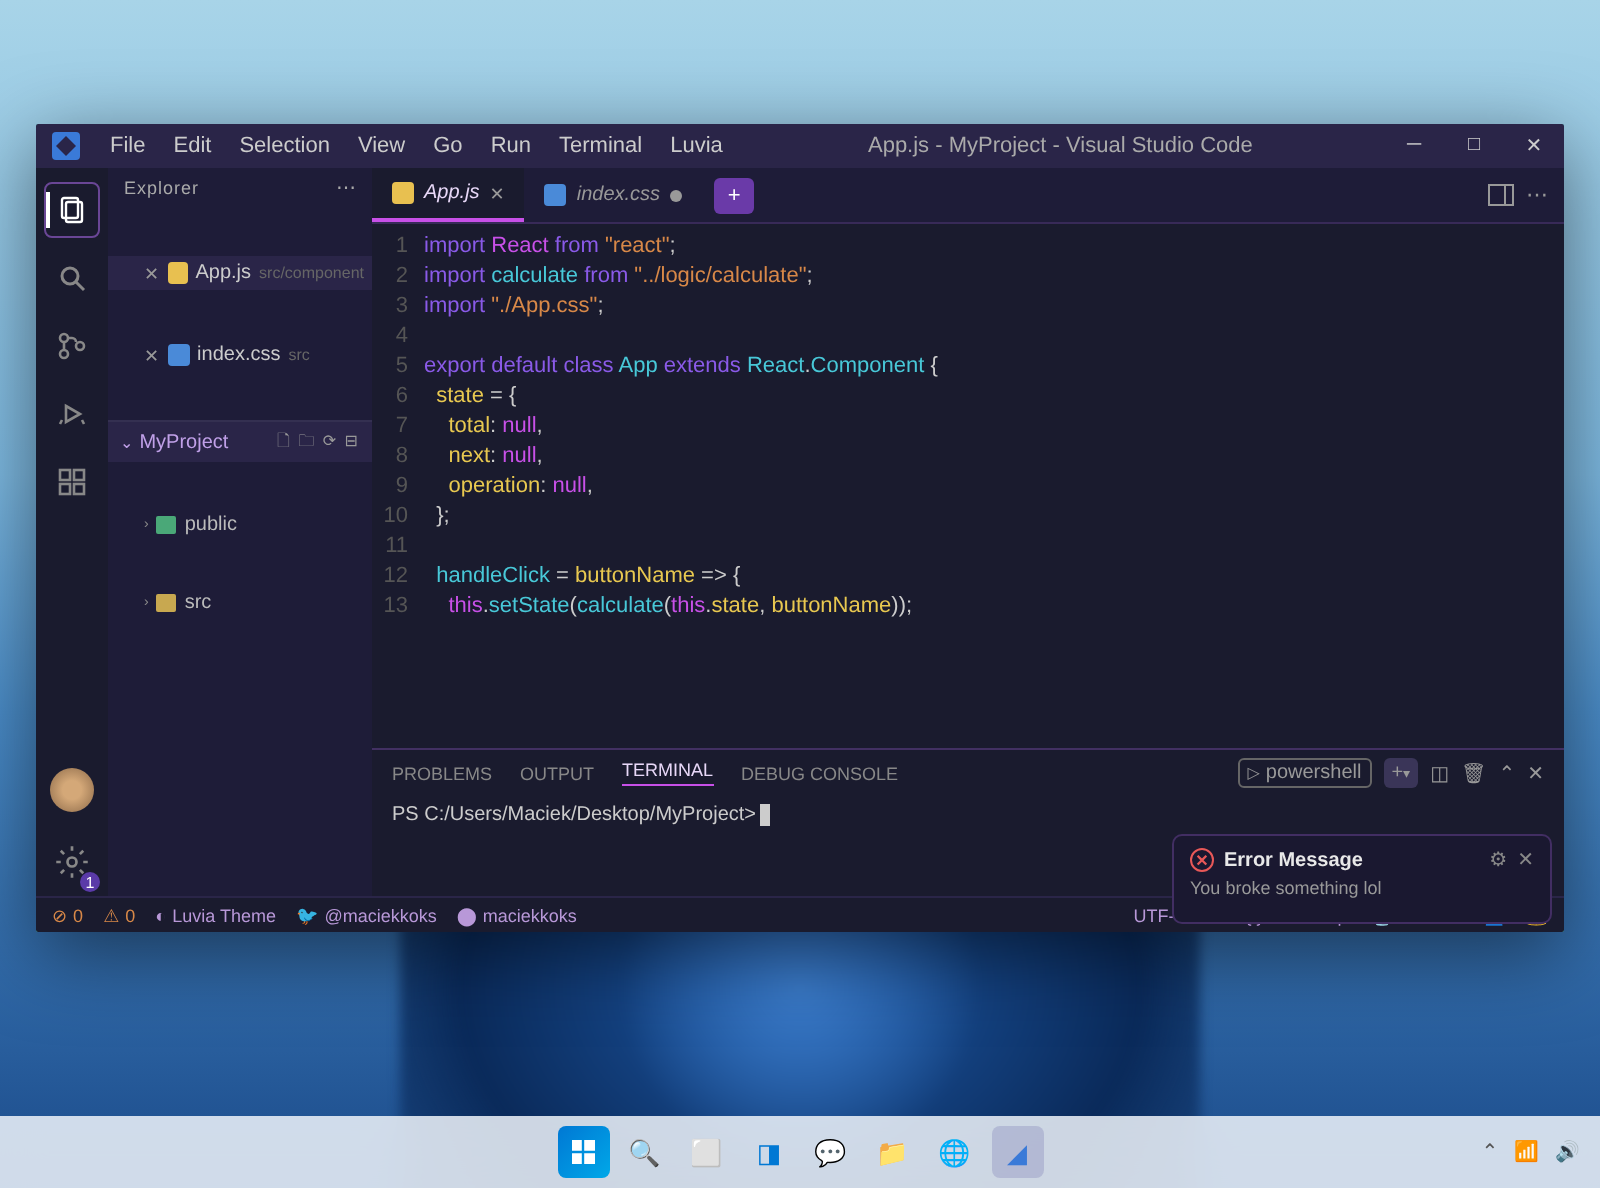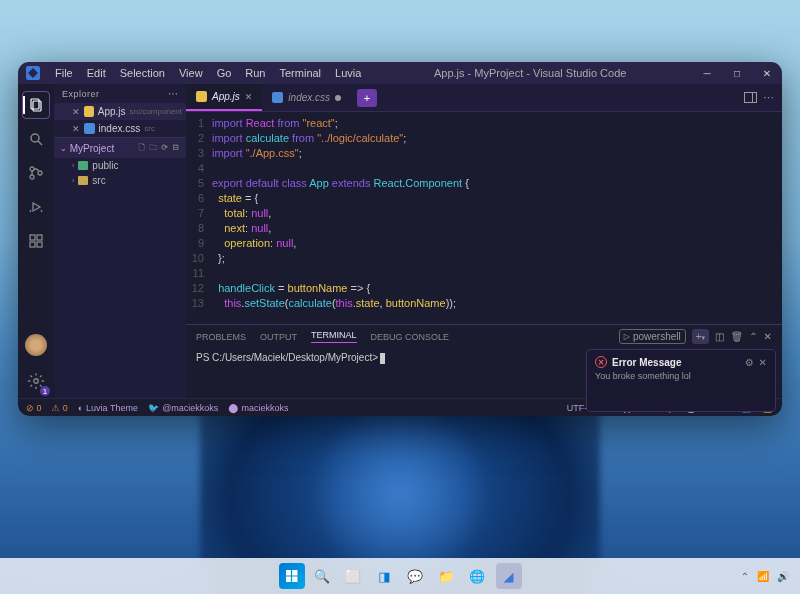--- a/index.html
+++ b/index.html
@@ -1,38 +1,38 @@
 <!DOCTYPE html>
 <html><head>
 <meta charset="utf-8">
 <style>
 * { margin:0; padding:0; box-sizing:border-box; font-family:'Segoe UI',sans-serif; }
 body { width:800px; height:594px; background:linear-gradient(180deg,#a8d4e8 0%,#7cb8e0 40%,#4a8cc8 60%,#1a4a8a 100%); position:relative; overflow:hidden; }
 .wallpaper-bloom { position:absolute; bottom:-50px; left:50%; transform:translateX(-50%); width:400px; height:300px; background:radial-gradient(ellipse,#1e5aa8 0%,#0a2a5a 60%,transparent 100%); filter:blur(3px); }
 .wallpaper-bloom::before { content:''; position:absolute; top:20%; left:20%; width:60%; height:60%; background:radial-gradient(circle,#3a7ac8 0%,transparent 60%); }
-.window { position:absolute; top:62px; left:18px; width:764px; height:354px; background:#5eead4; border-radius:11px; overflow:hidden; box-shadow:0 10px 40px rgba(0,0,0,0.5); display:flex; flex-direction:column; }
+.window { position:absolute; top:62px; left:18px; width:764px; height:404px; background:#5eead4; border-radius:1px; overflow:hidden; box-shadow:0 10px 40px rgba(0,0,0,0.5); display:flex; flex-direction:column; }
 .titlebar { height:22px; background:#2a2548; display:flex; align-items:center; font-size:11px; color:#ccc; }
 .vscode-icon { width:14px; height:14px; margin:0 8px; background:#3a7ad8; border-radius:2px; position:relative; }
 .vscode-icon::after { content:''; position:absolute; inset:2px; background:#2a2548; clip-path:polygon(50% 0,100% 50%,50% 100%,0 50%); }
 .menu { display:flex; gap:0; }
 .menu span { padding:3px 7px; cursor:pointer; }
 .title-text { flex:1; text-align:center; color:#aaa; }
 .win-controls { display:flex; gap:0; }
 .win-controls span { width:30px; text-align:center; cursor:pointer; font-size:10px; }
 .body-area { flex:1; display:flex; min-height:0; }
 .activitybar { width:36px; background:#1a1b2e; display:flex; flex-direction:column; align-items:center; padding-top:4px; }
 .act-icon { width:36px; height:34px; display:flex; align-items:center; justify-content:center; color:#888; cursor:pointer; position:relative; font-size:16px; }
 .act-icon.active { color:#fff; }
 .act-icon.active::before { content:''; position:absolute; left:0; top:4px; bottom:4px; width:2px; background:#fff; }
 .act-icon.border-active { border:1px solid rgba(160,100,220,0.6); border-radius:4px; width:28px; height:28px; margin:3px; }
 .act-spacer { flex:1; }
 .avatar { width:22px; height:22px; border-radius:50%; background:radial-gradient(circle,#d4a878 30%,#8a6848 100%); margin-bottom:8px; }
 .gear-badge { position:relative; }
 .gear-badge::after { content:'1'; position:absolute; bottom:2px; right:4px; background:#5a3aa8; color:#fff; font-size:8px; width:10px; height:10px; border-radius:50%; display:flex; align-items:center; justify-content:center; }
-.sidebar { width:132px; background:#1e1c38; display:flex; flex-direction:column; font-size:10px; }
+.sidebar { width:132px; background:#1e1c38; display:flex; flex-direction:column; font-size:10px;gap:24px; }
 .sidebar-header { display:flex; align-items:center; padding:4px 8px; color:#aaa; }
 .sidebar-header span:first-child { flex:1; font-size:9px; letter-spacing:0.5px; }
 .dots { cursor:pointer; }
 .open-editors { background:#2a2548; color:#c0a0e8; padding:3px 8px; font-size:10px; border-top:1px solid rgba(255,255,255,0.05); }
 .editor-item { padding:3px 4px 3px 18px; color:#ccc; display:flex; align-items:center; gap:4px; font-size:10px; }
 .editor-item.active { background:#2a2548; }
 .close-x { color:#999; font-size:9px; }
 .file-icon { width:11px; height:11px; border-radius:2px; }
 .file-icon.js { background:#e8c050; }
 .file-icon.css { background:#4a8ad8; }
@@ -75,21 +75,21 @@
 .panel-right { margin-left:auto; display:flex; align-items:center; gap:6px; color:#999; font-size:10px; }
 .shell-badge { border:1px solid #666; padding:1px 4px; border-radius:3px; display:flex; align-items:center; gap:3px; }
 .plus-badge { background:#3a3558; padding:2px 4px; border-radius:3px; }
 .term-body { padding:4px 10px; color:#ccc; font-size:10px; font-family:'Consolas',monospace; }
 .cursor-block { display:inline-block; width:5px; height:11px; background:#ccc; vertical-align:middle; margin-left:2px; }
 .notification { position:absolute; bottom:4px; right:6px; width:190px; background:#1a1830; border:1px solid rgba(160,100,220,0.3); border-radius:5px; padding:6px 8px; font-size:10px; color:#ccc; }
 .notif-header { display:flex; align-items:center; gap:5px; margin-bottom:3px; }
 .err-icon { width:12px; height:12px; border:1.5px solid #e85858; border-radius:50%; display:flex; align-items:center; justify-content:center; color:#e85858; font-size:8px; font-weight:bold; }
 .notif-title { flex:1; font-weight:bold; color:#e8e8e8; }
 .notif-icons { color:#888; font-size:10px; display:flex; gap:5px; }
-.notif-body { font-size:9px; color:#999; margin-bottom:24px; }
+.notif-body { font-size:9px; color:#999; margin-bottom:6px; }
 .notif-buttons { display:flex; justify-content:flex-end; gap:5px; }
 .notif-btn { background:#9830d0; color:#fff; border:none; padding:3px 9px; border-radius:3px; font-size:9px; cursor:pointer; }
 .statusbar { height:18px; background:#1a1b2e; border-top:1px solid #2a2548; display:flex; align-items:center; font-size:9px; color:#b898d8; padding:0 8px; gap:10px; }
 .status-item { display:flex; align-items:center; gap:3px; cursor:pointer; }
 .status-err { color:#d88848; }
 .status-right { margin-left:auto; display:flex; gap:10px; }
 .taskbar { position:absolute; bottom:0; left:0; right:0; height:36px; background:rgba(240,244,250,0.85); backdrop-filter:blur(10px); display:flex; align-items:center; justify-content:center; }
 .tb-icons { display:flex; gap:5px; }
 .tb-icon { width:26px; height:26px; border-radius:4px; display:flex; align-items:center; justify-content:center; font-size:13px; cursor:pointer; }
 .tb-icon.start { background:linear-gradient(135deg,#0078d4 0%,#00a8e8 100%); }

